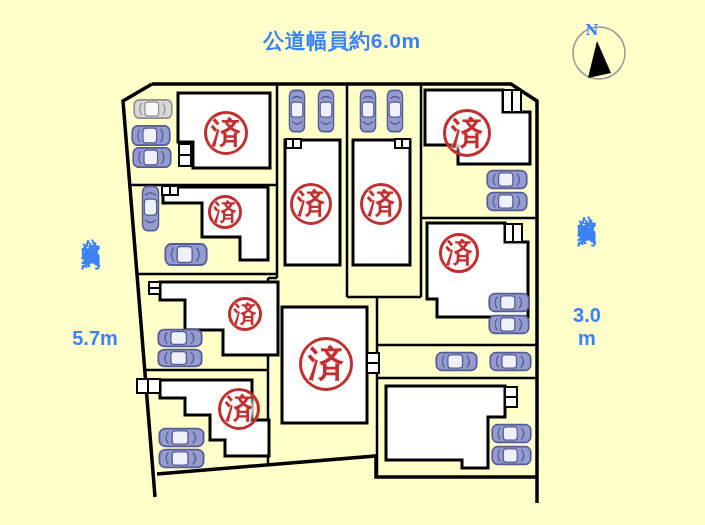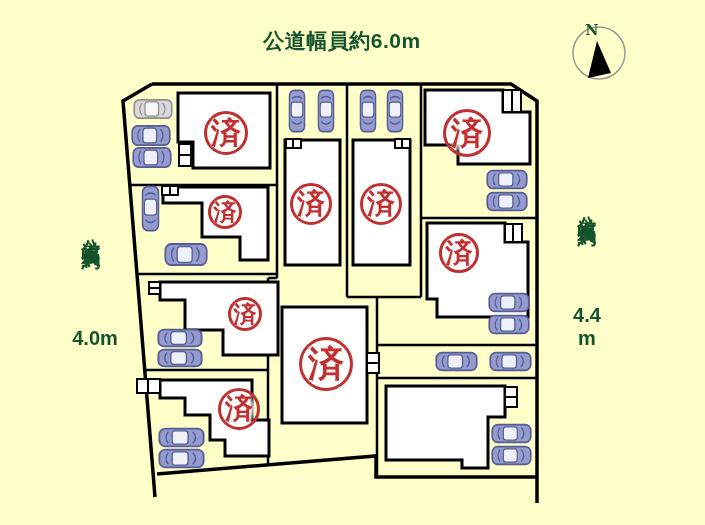--- a/index.html
+++ b/index.html
@@ -2,21 +2,21 @@
 <html><head>
 <meta charset="utf-8">
 <style>
   html,body{margin:0;padding:0;}
   body{font-family:"Liberation Sans","DejaVu Sans",sans-serif;}
   .plan-container{
     position:relative;width:705px;height:525px;overflow:hidden;
     background:#ffffc9;
   }
   .plan-svg{position:absolute;left:0;top:0;}
-  .lbl{position:absolute;color:#14532d;font-weight:bold;white-space:nowrap;}
+  .lbl{position:absolute;color:#3b82f6;font-weight:bold;white-space:nowrap;}
   .lbl-top{left:242px;top:27px;width:200px;text-align:center;font-size:21px;letter-spacing:0.5px;}
   .lbl-vert{writing-mode:vertical-rl;text-orientation:upright;font-size:19px;letter-spacing:3px;line-height:22px;}
   .lbl-left-vert{left:80px;top:224px;}
   .lbl-left-width{left:66px;top:327px;width:58px;text-align:center;font-size:20px;}
   .lbl-right-vert{left:576px;top:201px;}
   .lbl-right-width{left:563px;top:304px;width:48px;text-align:center;font-size:20px;}
   .lbl-right-unit{left:563px;top:327px;width:48px;text-align:center;font-size:20px;}
   .lbl-north{left:581px;top:22px;width:22px;text-align:center;font-size:14px;font-weight:bold;
     font-family:"DejaVu Serif","Liberation Serif",serif;}
   .stamp{
@@ -161,20 +161,20 @@
       <div class="stamp" style="left: 218px; top: 388px; width: 36px; height: 36px; font-size: 28px; border-color: rgb(192, 48, 48); color: rgb(192, 48, 48);">済</div>
       <div class="stamp" style="left: 290px; top: 183px; width: 36px; height: 36px; font-size: 28px; border-color: rgb(192, 48, 48); color: rgb(192, 48, 48);">済</div>
       <div class="stamp" style="left: 360px; top: 183px; width: 36px; height: 36px; font-size: 28px; border-color: rgb(192, 48, 48); color: rgb(192, 48, 48);">済</div>
       <div class="stamp" style="left: 299px; top: 337px; width: 48px; height: 48px; font-size: 36px; border-color: rgb(192, 48, 48); color: rgb(192, 48, 48);">済</div>
       <div class="stamp" style="left: 443px; top: 109px; width: 42px; height: 42px; font-size: 32px; border-color: rgb(192, 48, 48); color: rgb(192, 48, 48);">済</div>
       <div class="stamp" style="left: 439px; top: 233px; width: 34px; height: 34px; font-size: 27px; border-color: rgb(192, 48, 48); color: rgb(192, 48, 48);">済</div>
     </div>
 
   <div class="lbl lbl-top">公道幅員約6.0m</div>
   <div class="lbl lbl-vert lbl-left-vert">公道幅員約</div>
-  <div class="lbl lbl-left-width">4.0m</div>
+  <div class="lbl lbl-left-width">5.7m</div>
   <div class="lbl lbl-vert lbl-right-vert">公道幅員約</div>
-  <div class="lbl lbl-right-width">4.4</div>
+  <div class="lbl lbl-right-width">3.0</div>
   <div class="lbl lbl-right-unit">m</div>
 
   <div class="lbl lbl-north">N</div>
 
 </div>
 
 </body></html>

